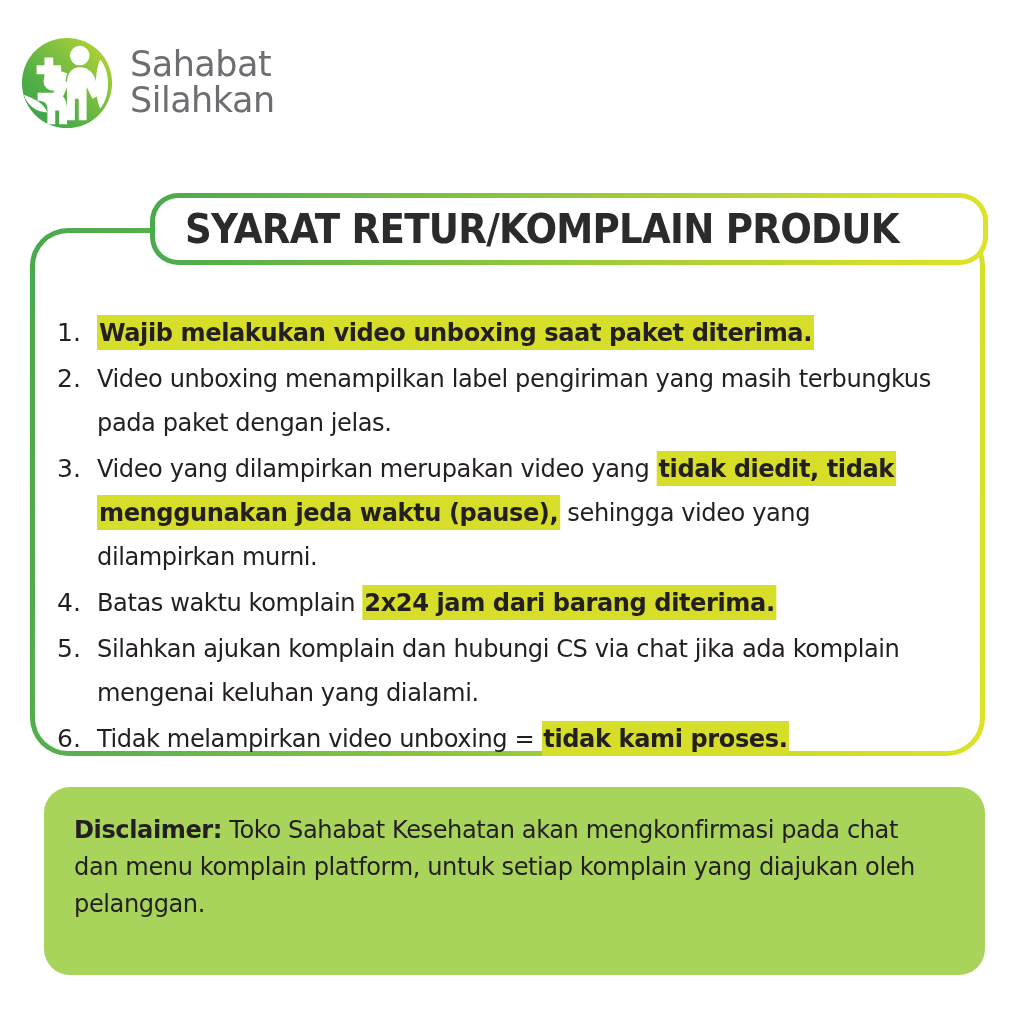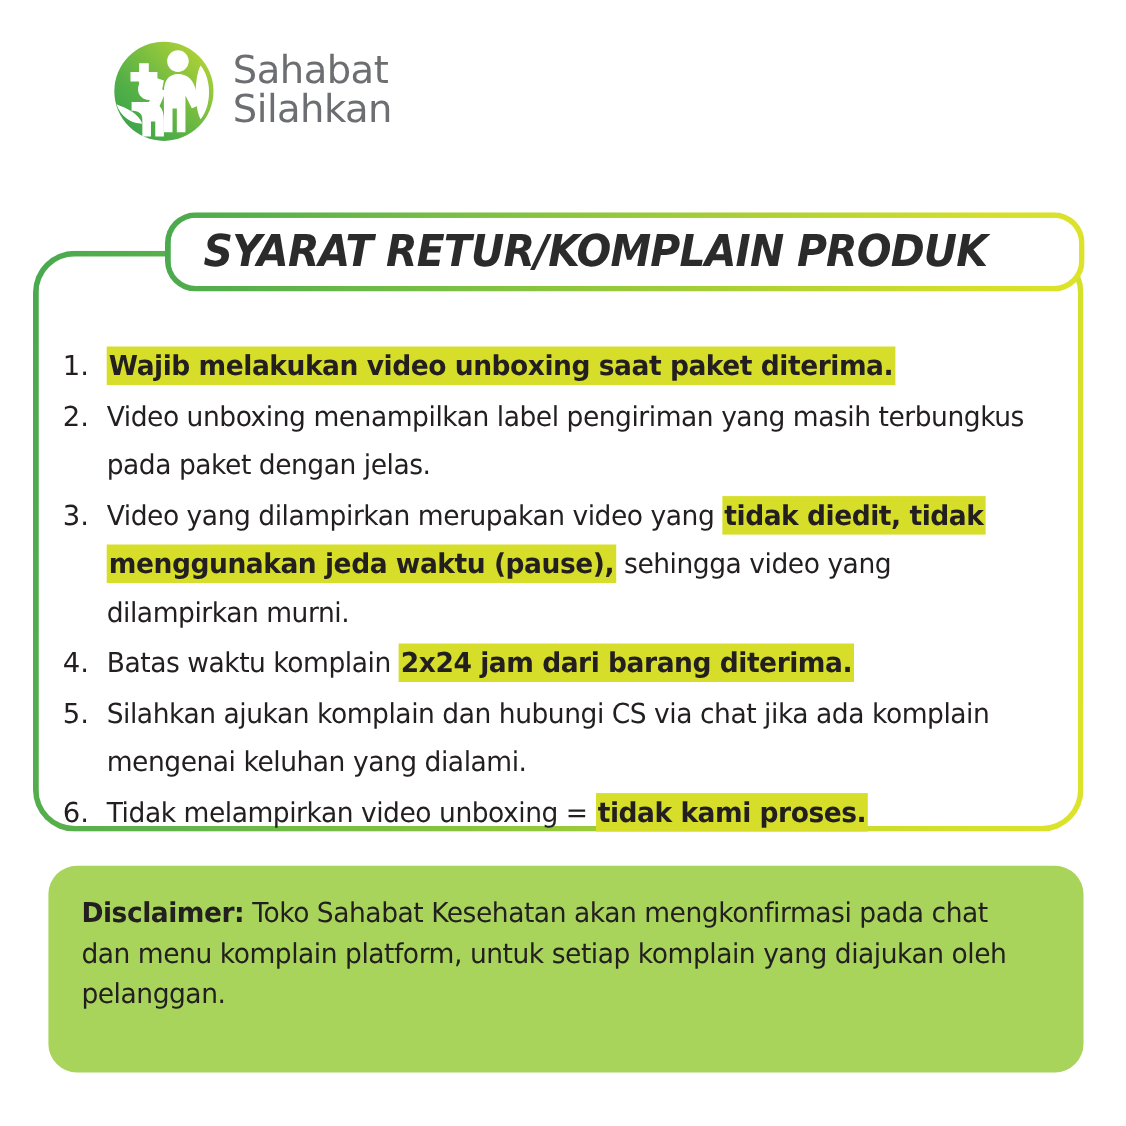--- a/index.html
+++ b/index.html
@@ -17,21 +17,20 @@
 
   
   #brand-header {
     position: absolute;
     left: 18px;
     top: 28px;
     width: 420px;
     height: 110px;
     display: flex;
     align-items: center;
-    justify-content: center;
   }
   #brand-mark {
     width: 98px;
     height: 98px;
     flex: 0 0 98px;
     display: block;
   }
   #brand-wordmark {
     margin-left: 14px;
     display: flex;
@@ -72,21 +71,20 @@
     box-sizing: border-box;
     padding: 0 30px;
     display: flex;
     align-items: center;
     border-radius: 28px;
     background:
       linear-gradient(#fff, #fff) padding-box,
       linear-gradient(100deg, #4aa94e 0%, #74bd46 28%, #a7ce37 60%, #d4df29 88%, #dde32a 100%) border-box;
     border: 5px solid transparent;
     z-index: 5;
-    font-style: italic;
   }
   #card-title-badge .badge-text {
     font-family: "DejaVu Sans", sans-serif;
     font-size: 40px;
     font-weight: bold;
     color: #2b2b2b;
     letter-spacing: -0.8px;
     white-space: nowrap;
     transform: scaleX(0.93);
     transform-origin: left center;

